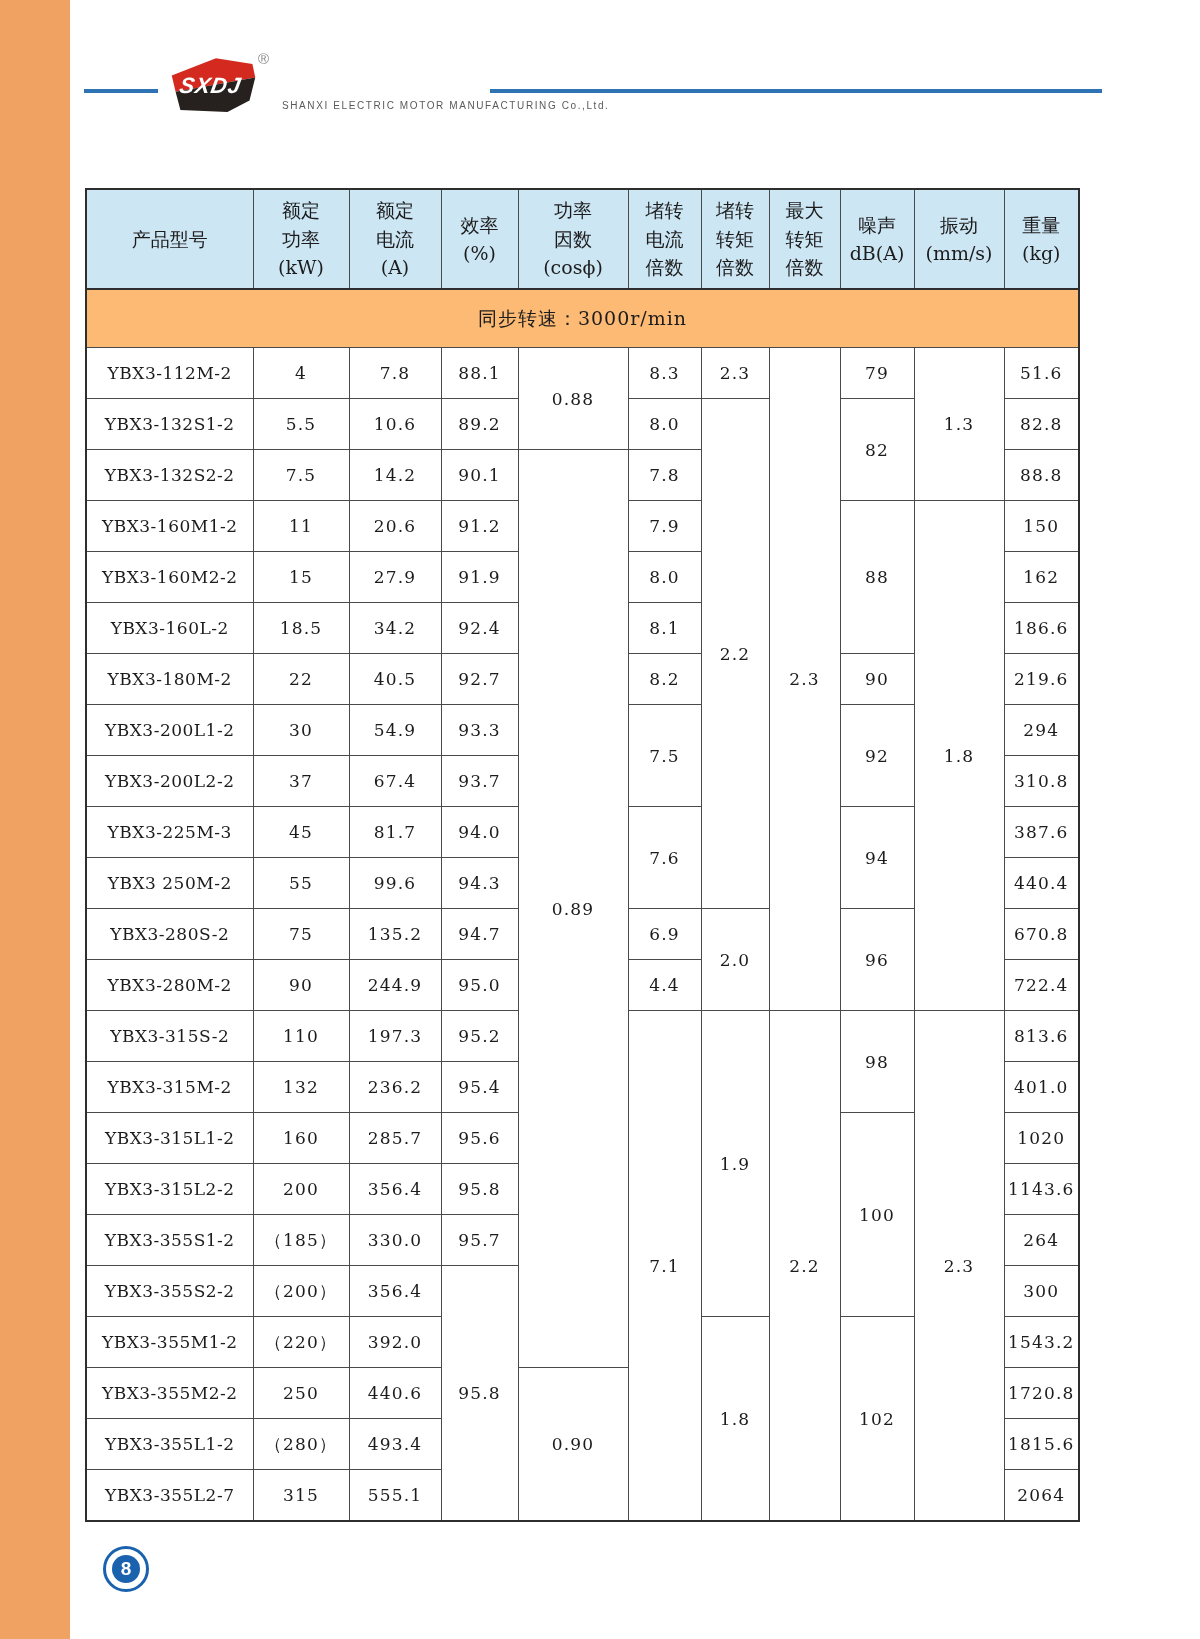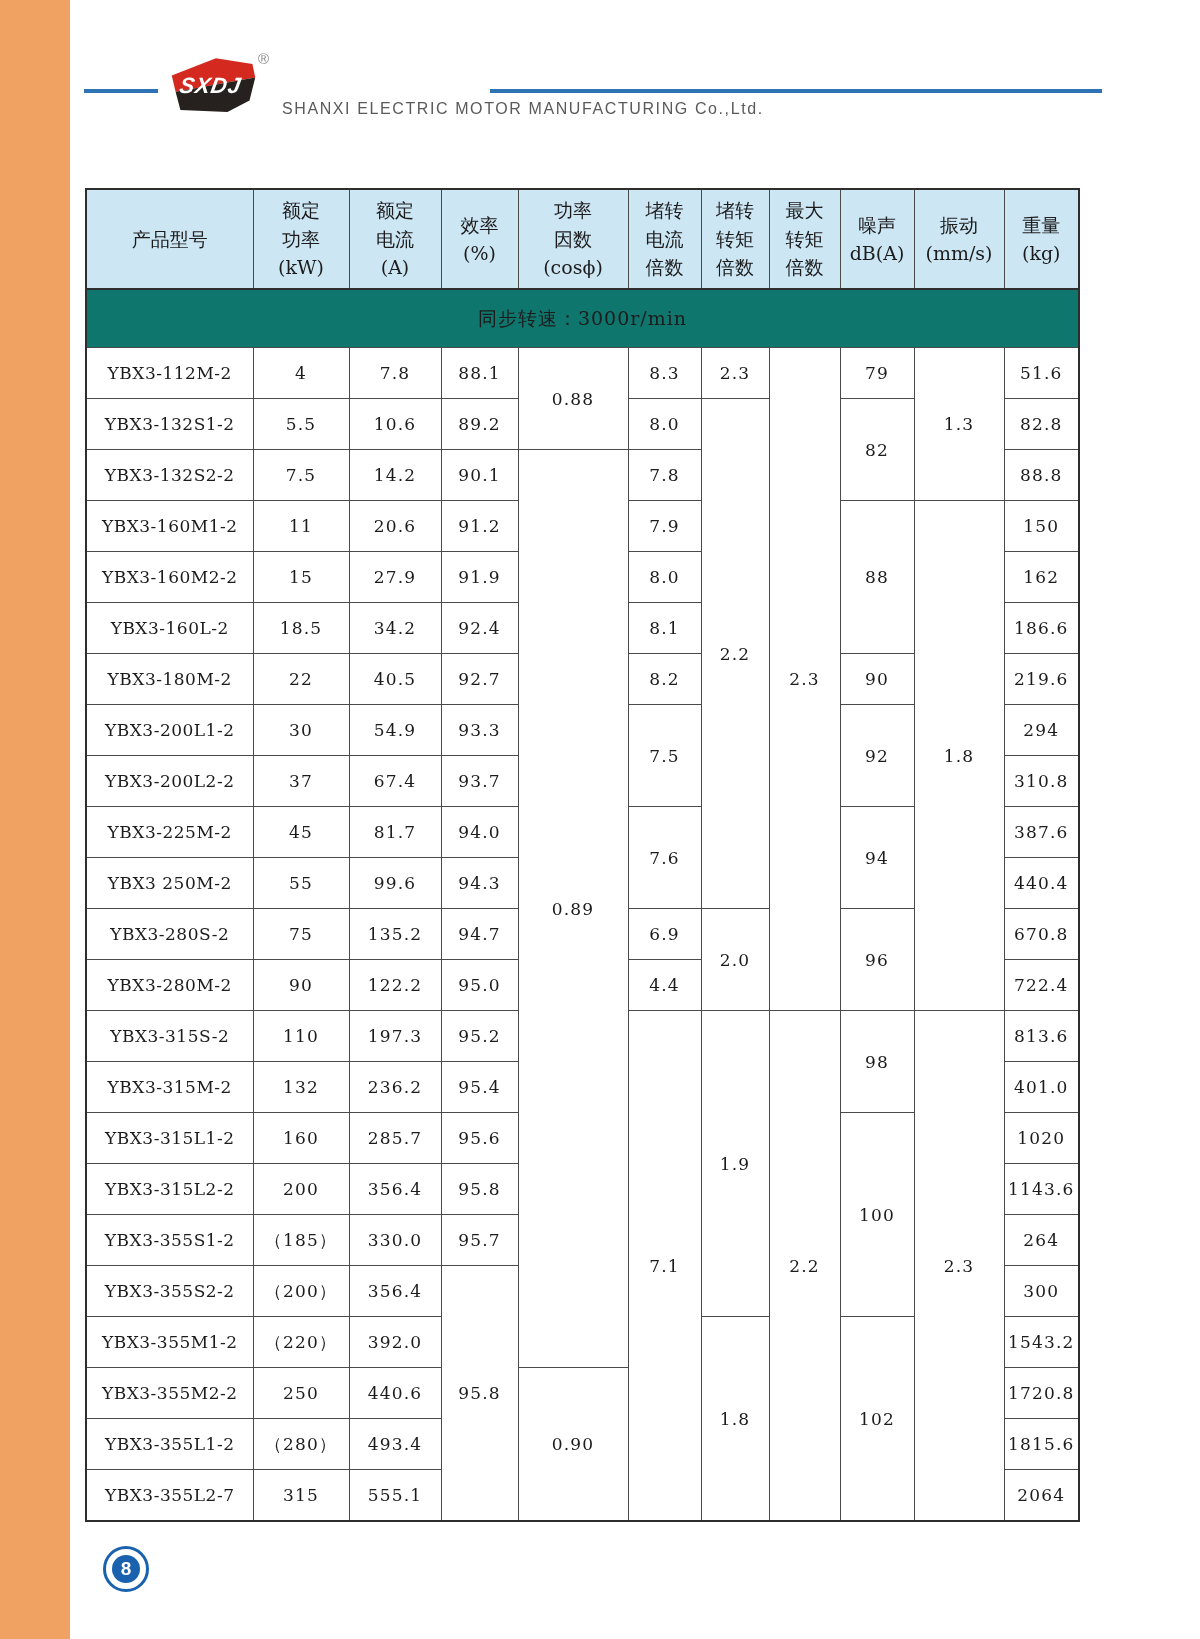--- a/index.html
+++ b/index.html
@@ -9,34 +9,34 @@
 
   
   .rule{position:absolute;top:89px;height:4px;background:#2E74B5;}
   .rule-left{left:84px;width:74px;}
   .rule-right{left:490px;width:612px;}
   .logo-mark{position:absolute;left:166px;top:54px;width:96px;height:66px;}
   .reg-mark{position:absolute;left:258px;top:50px;font-size:15px;color:#8a8a8a;
             font-family:"Liberation Sans",sans-serif;}
   .company-cn{position:absolute;left:280px;top:60px;font-size:31px;color:#3b3b39;
               font-family:"Liberation Sans",sans-serif;font-weight:600;letter-spacing:1px;white-space:nowrap;}
-  .company-en{position:absolute;left:282px;top:100px;font-size:16px;color:#5a5a5a;
+  .company-en{position:absolute;left:282px;top:100px;font-size:10px;color:#5a5a5a;
               font-family:"Liberation Sans",sans-serif;letter-spacing:1.6px;white-space:nowrap;}
 
   .section-title{position:absolute;left:150px;top:134px;font-size:28px;font-weight:bold;
                  color:#141414;font-family:"Liberation Sans",sans-serif;letter-spacing:2px;white-space:nowrap;}
 
   
   .spec-table{position:absolute;left:85px;top:188px;width:993px;border-collapse:collapse;
               table-layout:fixed;border:2px solid #2e2e2e;}
   .spec-table th,.spec-table td{border:1px solid #4a4a4a;text-align:center;vertical-align:middle;
               padding:0;color:#1c1c1c;overflow:hidden;}
   .spec-table thead th{height:98px;background:#CDE6F4;font-weight:normal;font-size:19px;
               line-height:1.5;border-bottom:2px solid #2e2e2e;}
-  .spec-table .sync-row td{height:57px;font-size:19px;letter-spacing:1px;background:#0f766e;}
+  .spec-table .sync-row td{height:57px;font-size:19px;letter-spacing:1px;background:#fdba74;}
   .spec-table tbody td{height:50px;font-size:17px;letter-spacing:1.2px;background:#ffffff;}
   .spec-table tbody td.col-model{letter-spacing:0.5px;}
 
   
   .page-badge{position:absolute;left:103px;top:1546px;width:40px;height:40px;border-radius:50%;
               border:3px solid #1A62AE;display:flex;align-items:center;justify-content:center;background:#fff;}
   .badge-inner{width:28px;height:28px;border-radius:50%;background:#1A62AE;color:#ffffff;
               display:flex;align-items:center;justify-content:center;font-size:19px;font-weight:bold;
               font-family:"Liberation Sans",sans-serif;}
 </style>
@@ -168,21 +168,21 @@
           <td class="col-weight">294</td>
         </tr>
         <tr>
           <td class="col-model">YBX3-200L2-2</td>
           <td class="col-power">37</td>
           <td class="col-current">67.4</td>
           <td class="col-efficiency">93.7</td>
           <td class="col-weight">310.8</td>
         </tr>
         <tr>
-          <td class="col-model">YBX3-225M-2</td>
+          <td class="col-model">YBX3-225M-3</td>
           <td class="col-power">45</td>
           <td class="col-current">81.7</td>
           <td class="col-efficiency">94.0</td>
           <td rowspan="2" class="col-lr_current">7.6</td>
           <td rowspan="2" class="col-noise">94</td>
           <td class="col-weight">387.6</td>
         </tr>
         <tr>
           <td class="col-model">YBX3 250M-2</td>
           <td class="col-power">55</td>
@@ -196,21 +196,21 @@
           <td class="col-current">135.2</td>
           <td class="col-efficiency">94.7</td>
           <td class="col-lr_current">6.9</td>
           <td rowspan="2" class="col-lr_torque">2.0</td>
           <td rowspan="2" class="col-noise">96</td>
           <td class="col-weight">670.8</td>
         </tr>
         <tr>
           <td class="col-model">YBX3-280M-2</td>
           <td class="col-power">90</td>
-          <td class="col-current">122.2</td>
+          <td class="col-current">244.9</td>
           <td class="col-efficiency">95.0</td>
           <td class="col-lr_current">4.4</td>
           <td class="col-weight">722.4</td>
         </tr>
         <tr>
           <td class="col-model">YBX3-315S-2</td>
           <td class="col-power">110</td>
           <td class="col-current">197.3</td>
           <td class="col-efficiency">95.2</td>
           <td rowspan="10" class="col-lr_current">7.1</td>

